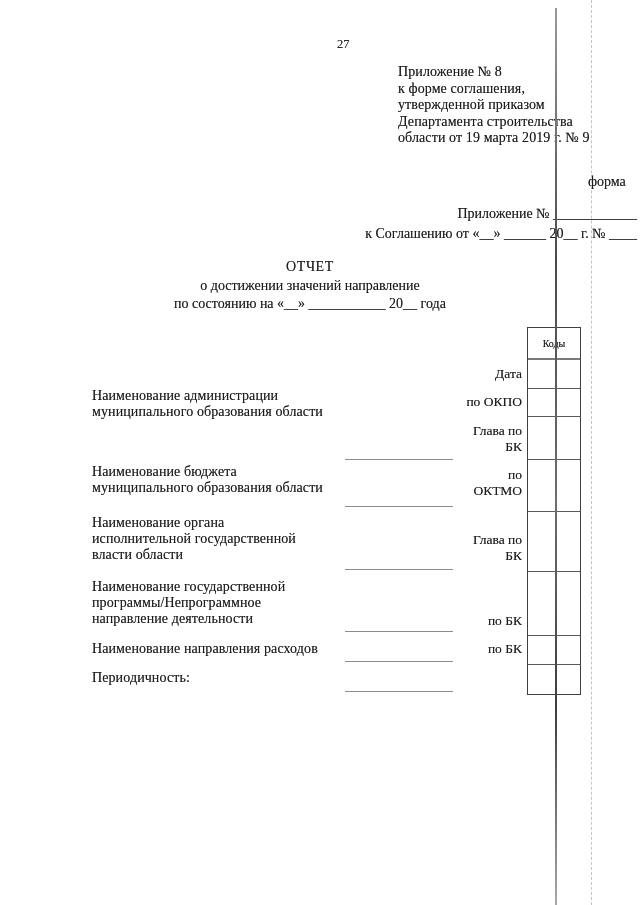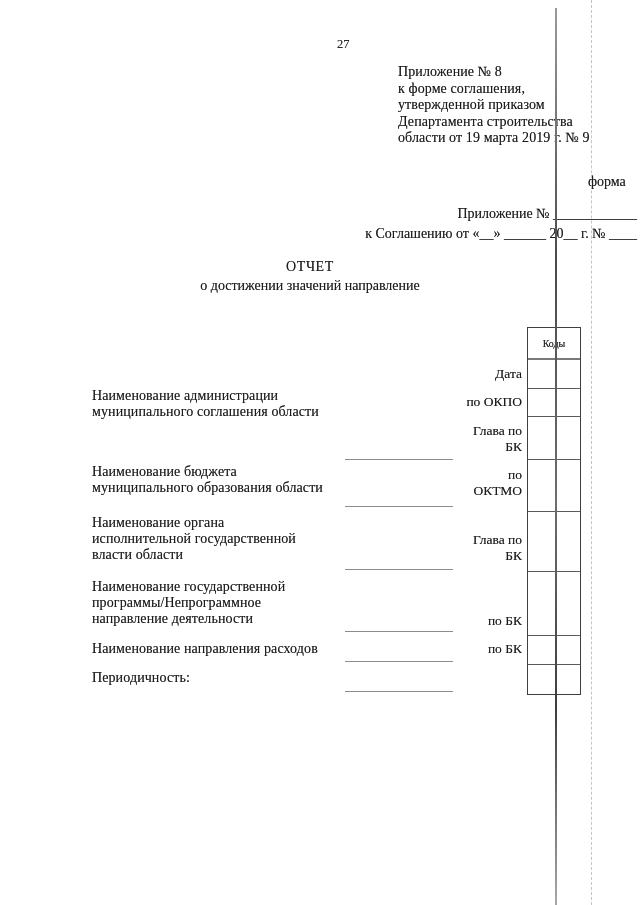--- a/index.html
+++ b/index.html
@@ -71,24 +71,25 @@
   <div class="abs forma">форма</div>
 
   <div class="abs apx-ref">
     <div>Приложение № ____________</div>
     <div>к Соглашению от «__» ______ 20__ г. № ____</div>
   </div>
 
   <div class="abs title-block">
     <div class="heading">ОТЧЕТ</div>
     <div>о достижении значений направление</div>
+    <div>по состоянию на «__» ___________ 20__ года</div>
   </div>
 
   <div class="abs field-label f0">Наименование администрации
-муниципального соглашения области</div>
+муниципального образования области</div>
   <div class="abs field-label f1">Наименование бюджета
 муниципального образования области</div>
   <div class="abs field-label f2">Наименование органа
 исполнительной государственной
 власти области</div>
   <div class="abs field-label f3">Наименование государственной
 программы/Непрограммное
 направление деятельности</div>
   <div class="abs field-label f4">Наименование направления расходов</div>
   <div class="abs field-label f5">Периодичность:</div>

